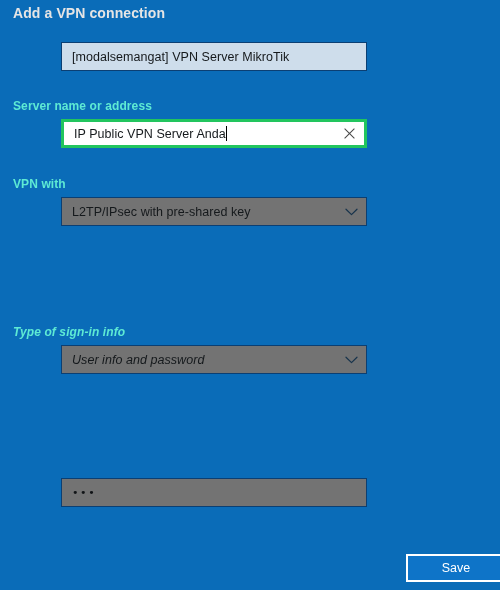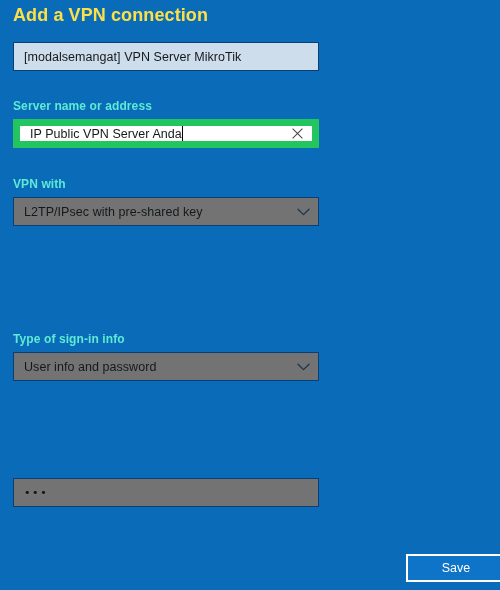--- a/index.html
+++ b/index.html
@@ -21,23 +21,23 @@
     position: absolute;
     inset: 0;
     background: #0A6CB8;
   }
 
   
   .page-title {
     position: absolute;
     left: 13px;
     top: 5px;
-    font-size: 18px;
+    font-size: 14px;
     font-weight: 600;
-    color: #fde047;
+    color: #e5e5e5;
     letter-spacing: 0.1px;
     white-space: nowrap;
   }
 
   
   .field-group {
     position: absolute;
     left: 13px;
     width: 306px;
   }
@@ -53,20 +53,21 @@
 
   
   .control {
     box-sizing: border-box;
     width: 306px;
     height: 29px;
     border: 1px solid #0B3F73;
     display: flex;
     align-items: center;
     position: relative;
+    margin-left: 48px;
   }
 
   .control .value {
     font-size: 12.5px;
     color: #15191C;
     padding-left: 10px;
     white-space: nowrap;
     overflow: hidden;
     flex: 1 1 auto;
     letter-spacing: 0.05px;
@@ -78,21 +79,21 @@
   }
 
   
   .control.filled {
     background: #737373;
   }
 
   
   .control.focused {
     background: #FFFFFF;
-    border: 7px solid #22c55e;
+    border: 3px solid #22c55e;
   }
 
   
   .caret {
     display: inline-block;
     width: 1px;
     height: 15px;
     background: #000000;
     vertical-align: -3px;
     margin-left: 0px;
@@ -184,21 +185,21 @@
       <span class="value">L2TP/IPsec with pre-shared key</span>
       <span class="chevron">
         <svg width="13" height="8" viewBox="0 0 13 8" aria-hidden="true">
           <path d="M1 1.2 L6.5 6.6 L12 1.2" stroke="#18344C" stroke-width="1.2" fill="none" stroke-linecap="round" stroke-linejoin="round"></path>
         </svg>
       </span>
     </div>
   </div>
 
 
-  <div class="field-group" style="top:332px;">
+  <div class="field-group" style="top:325px;font-style:italic;">
     <div class="field-label">Type of sign-in info</div>
     <div class="control filled">
       <span class="value">User info and password</span>
       <span class="chevron">
         <svg width="13" height="8" viewBox="0 0 13 8" aria-hidden="true">
           <path d="M1 1.2 L6.5 6.6 L12 1.2" stroke="#18344C" stroke-width="1.2" fill="none" stroke-linecap="round" stroke-linejoin="round"></path>
         </svg>
       </span>
     </div>
   </div>

